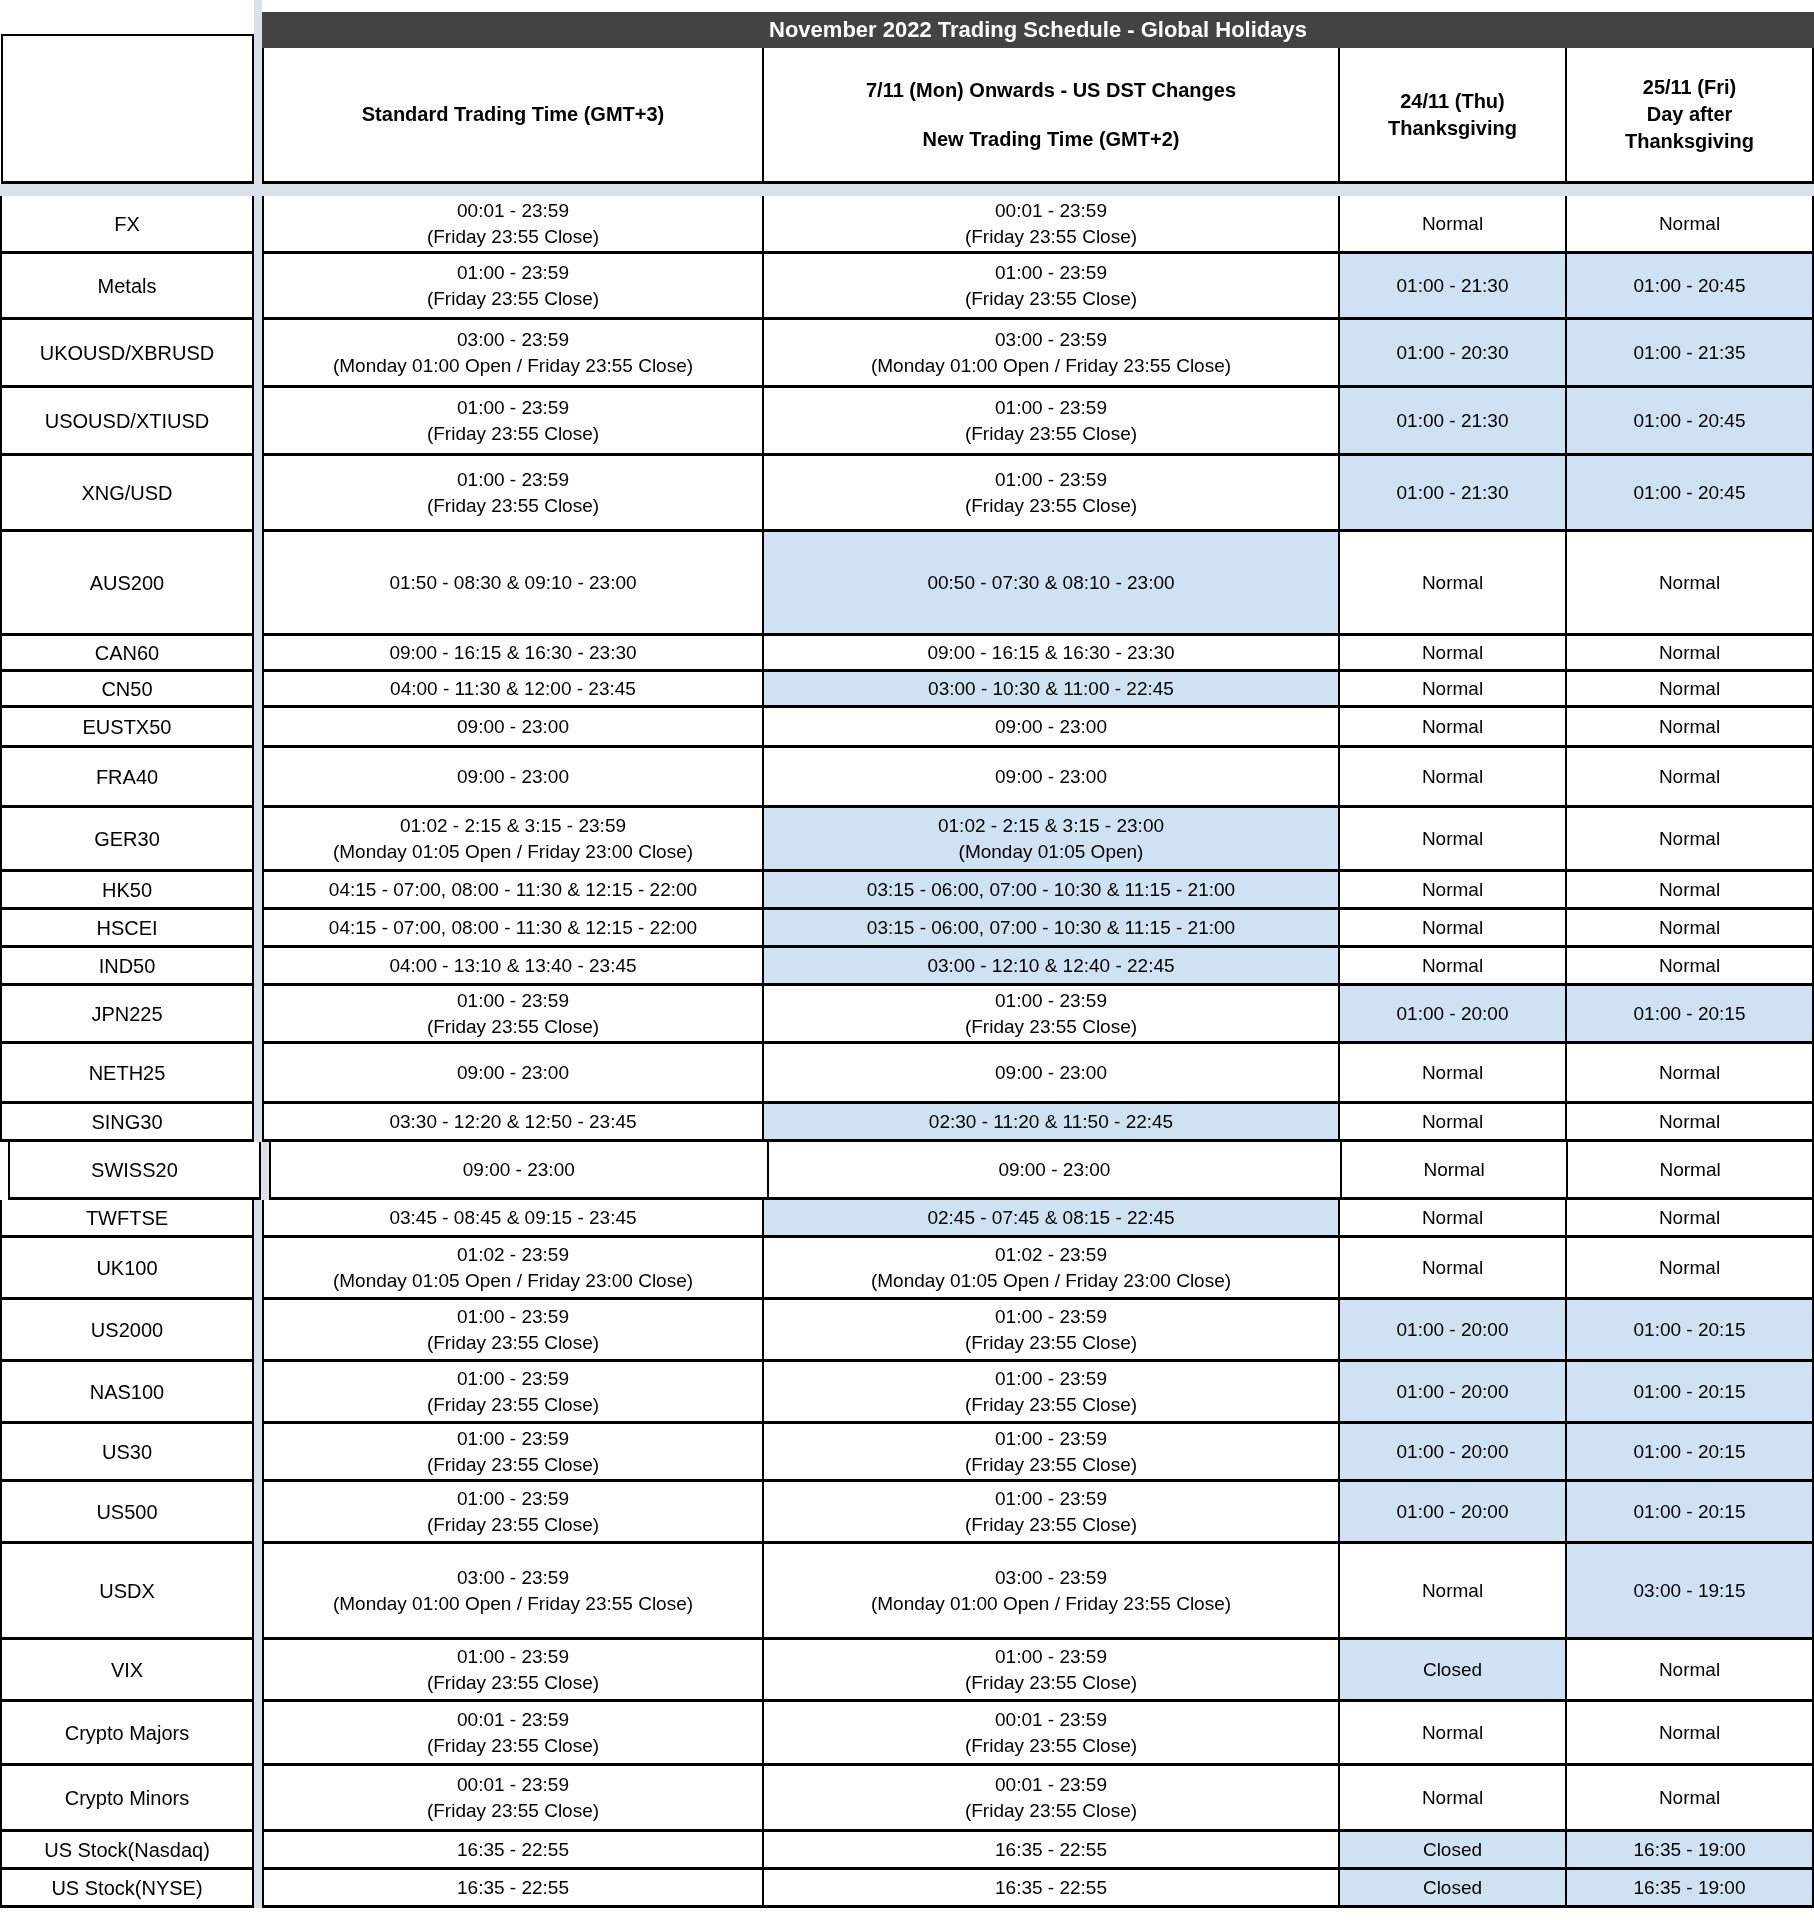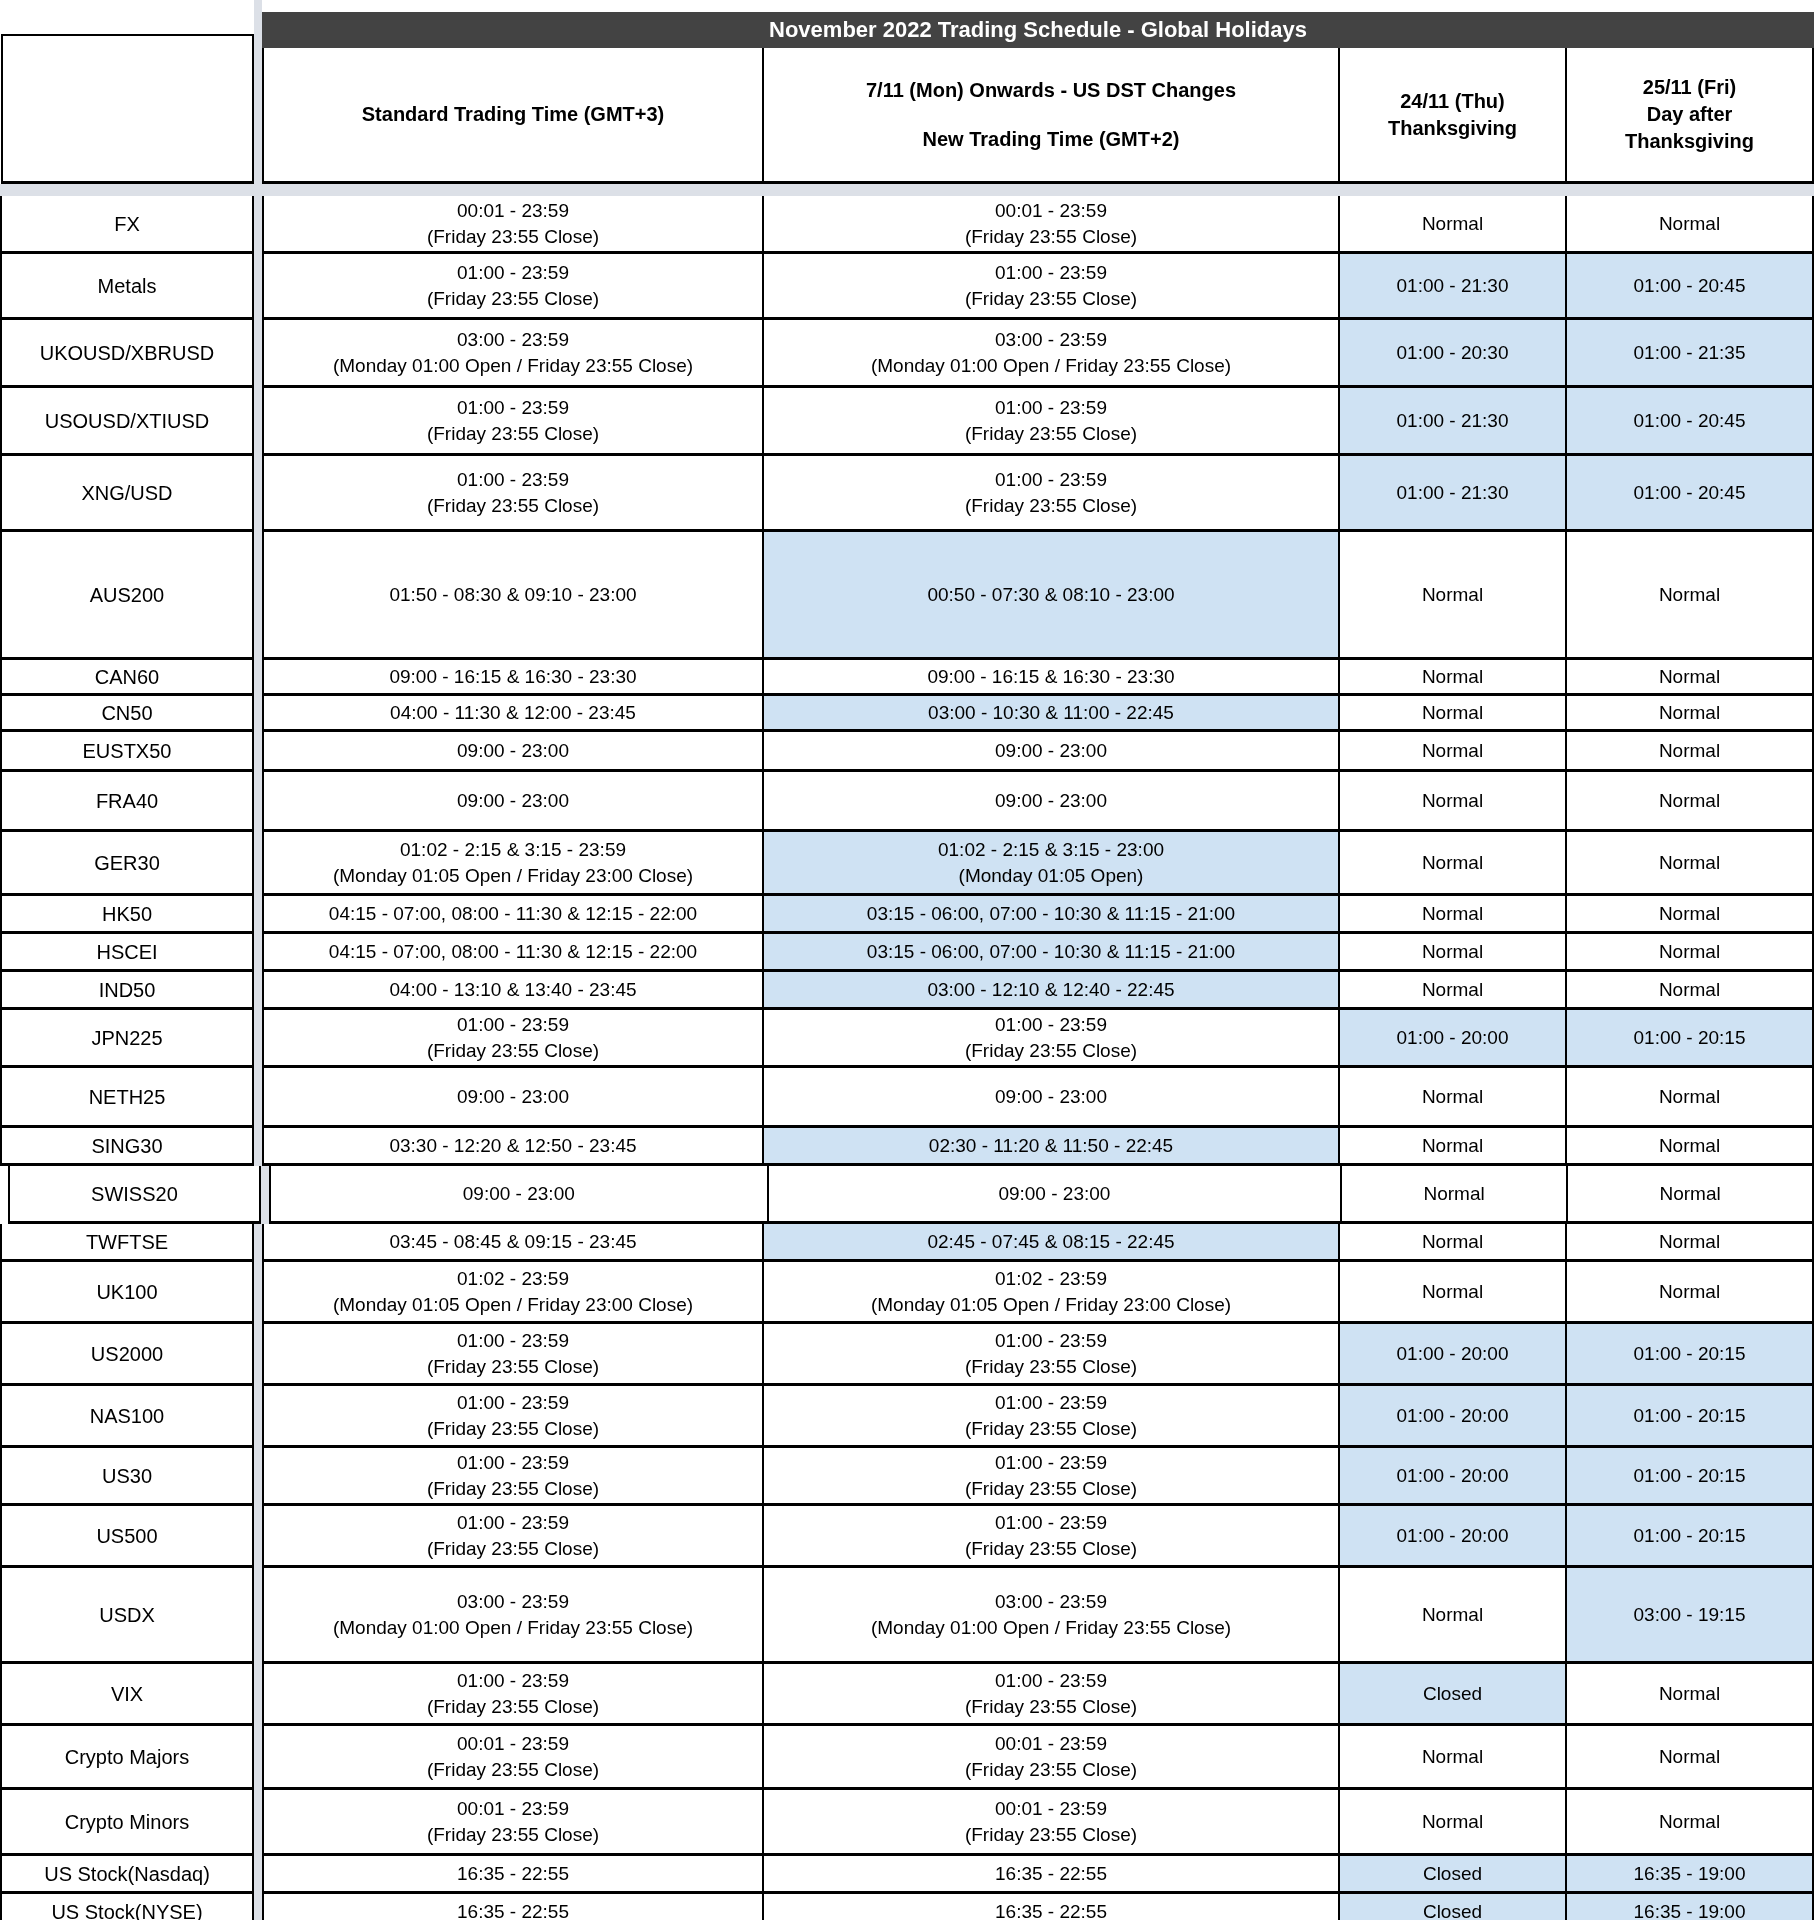--- a/index.html
+++ b/index.html
@@ -167,21 +167,21 @@
           <div class="line">01:00 - 23:59</div>
           <div class="line">(Friday 23:55 Close)</div>
         </div>
         <div class="cell data-cell col-dst">
           <div class="line">01:00 - 23:59</div>
           <div class="line">(Friday 23:55 Close)</div>
         </div>
         <div class="cell data-cell col-thu hl">01:00 - 21:30</div>
         <div class="cell data-cell col-fri hl">01:00 - 20:45</div>
       </div>
-      <div class="row" style="height: 128px;">
+      <div class="row" style="height: 104px;">
         <div class="cell label-cell">AUS200</div>
         <div class="pane-v"></div>
         <div class="cell data-cell col-std">
           <div class="line">01:50 - 08:30 &amp; 09:10 - 23:00</div>
         </div>
         <div class="cell data-cell col-dst hl">
           <div class="line">00:50 - 07:30 &amp; 08:10 - 23:00</div>
         </div>
         <div class="cell data-cell col-thu">Normal</div>
         <div class="cell data-cell col-fri">Normal</div>

